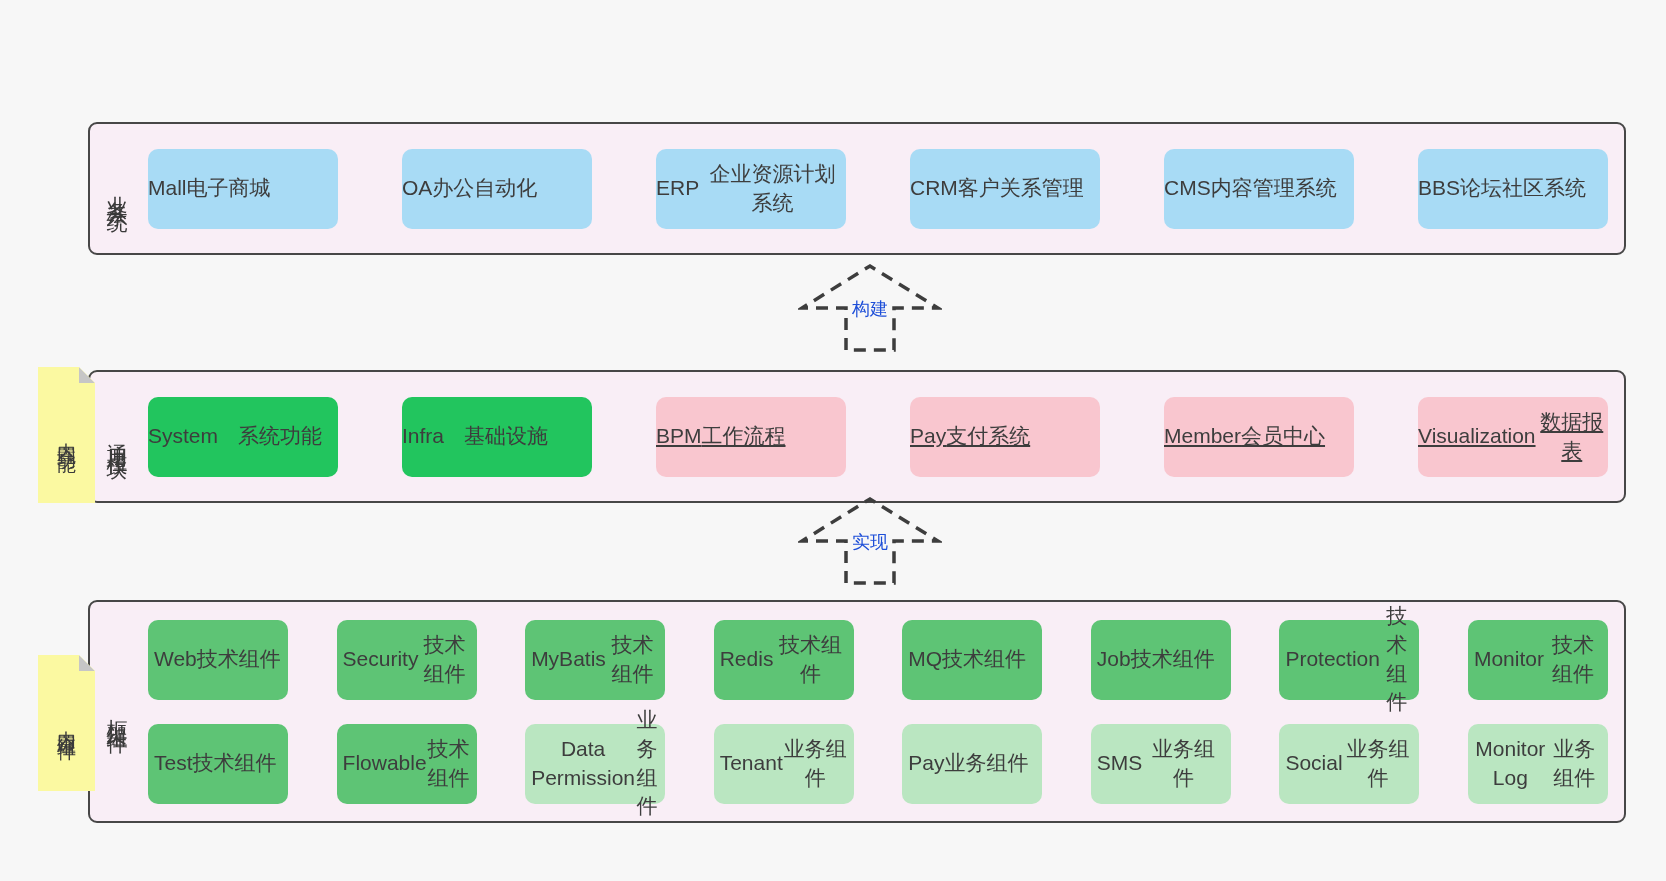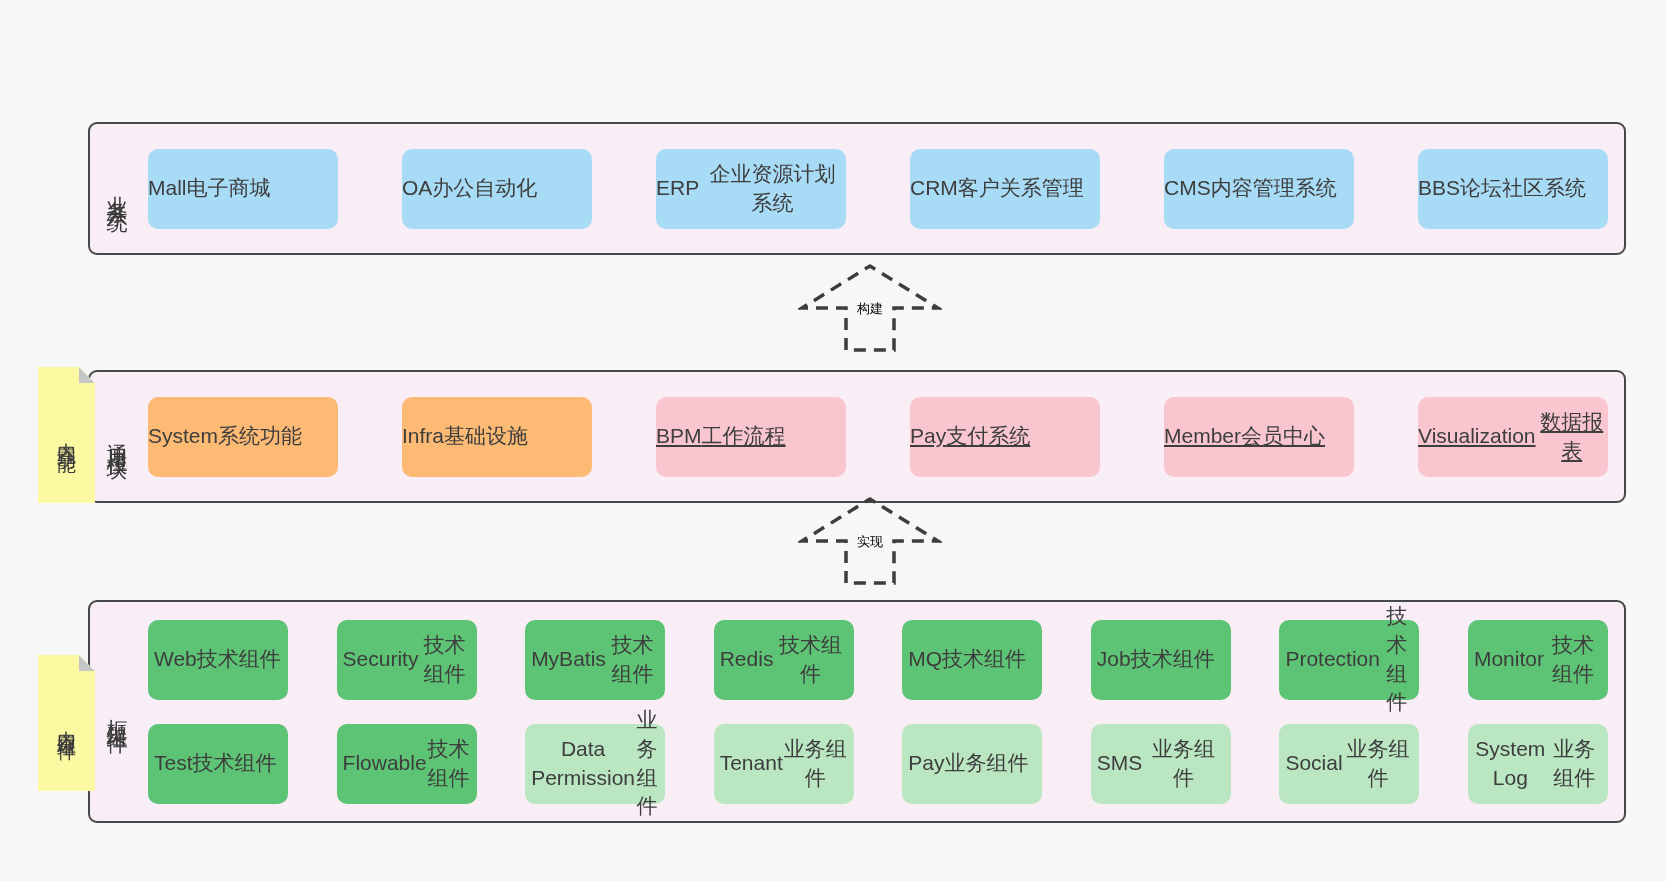--- a/index.html
+++ b/index.html
@@ -35,21 +35,21 @@
 
   
   .box{
     box-sizing:border-box;border-radius:10px;
     display:flex;flex-direction:row;align-items:center;
     text-align:center;font-size:21px;line-height:1.36;color:#3d3d3d;
   }
   .w6{width:190px;height:80px;}
   .w8{width:140px;height:80px;padding:2px 6px;}
   .blue{background:#a8dbf5;}
-  .red{background:#fdba74;}
+  .red{background:#22c55e;gap:20px;}
   .pink{background:#f9c6cf;text-decoration:underline;}
   .green{background:#5ec475;}
   .lightgreen{background:#bae6c1;}
 
   
   .sticky{
     position:absolute;left:38px;width:57px;height:136px;background:#fbf9a1;
     clip-path:polygon(0 0,calc(100% - 16px) 0,100% 16px,100% 100%,0 100%);
   }
   .sticky1{top:367px;}
@@ -64,21 +64,21 @@
     font-size:19px;letter-spacing:4px;color:#3a3a3a;white-space:nowrap;
   }
 
   
   .arrow{position:absolute;width:144px;height:92px;}
   .arrow1{left:798px;top:262px;}
   .arrow2{left:798px;top:495px;}
   .arrow svg{display:block;width:100%;height:100%;}
   .arrow-label{
     position:absolute;left:50%;top:47px;transform:translate(-50%,-50%);
-    background:#f7f7f7;padding:0 3px;font-size:13px;color:#000000;white-space:nowrap;
+    background:#f7f7f7;padding:0 3px;font-size:18px;color:#1d4ed8;white-space:nowrap;
   }
 </style>
 </head>
 <body>
 
 <div class="stage">
 
   <div class="band band1">
     <div class="band-label">业务系统</div>
     <div class="band-content">
@@ -218,21 +218,21 @@
         </div>
         <div class="box w8 lightgreen">
           <span>SMS</span>
           <span>业务组件</span>
         </div>
         <div class="box w8 lightgreen">
           <span>Social</span>
           <span>业务组件</span>
         </div>
         <div class="box w8 lightgreen">
-          <span>System Log</span>
+          <span>Monitor Log</span>
           <span>业务组件</span>
         </div>
       </div>
     </div>
   </div>
 
   <div class="sticky sticky2">
     <div class="fold"></div>
     <div class="sticky-text">内置组件</div>
   </div>

